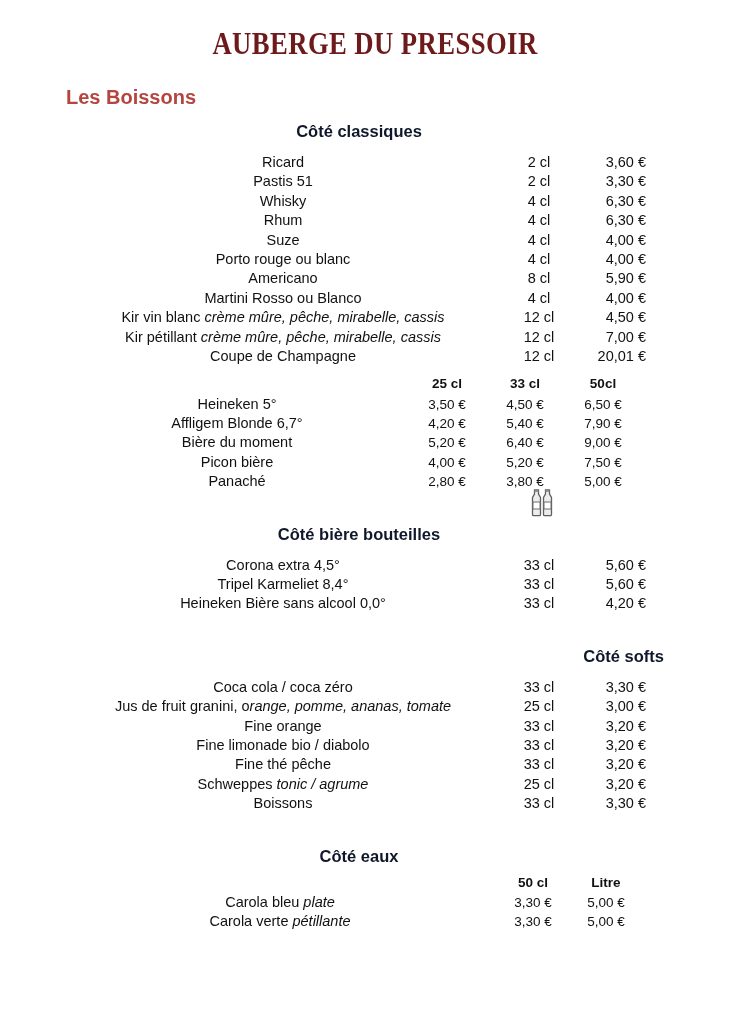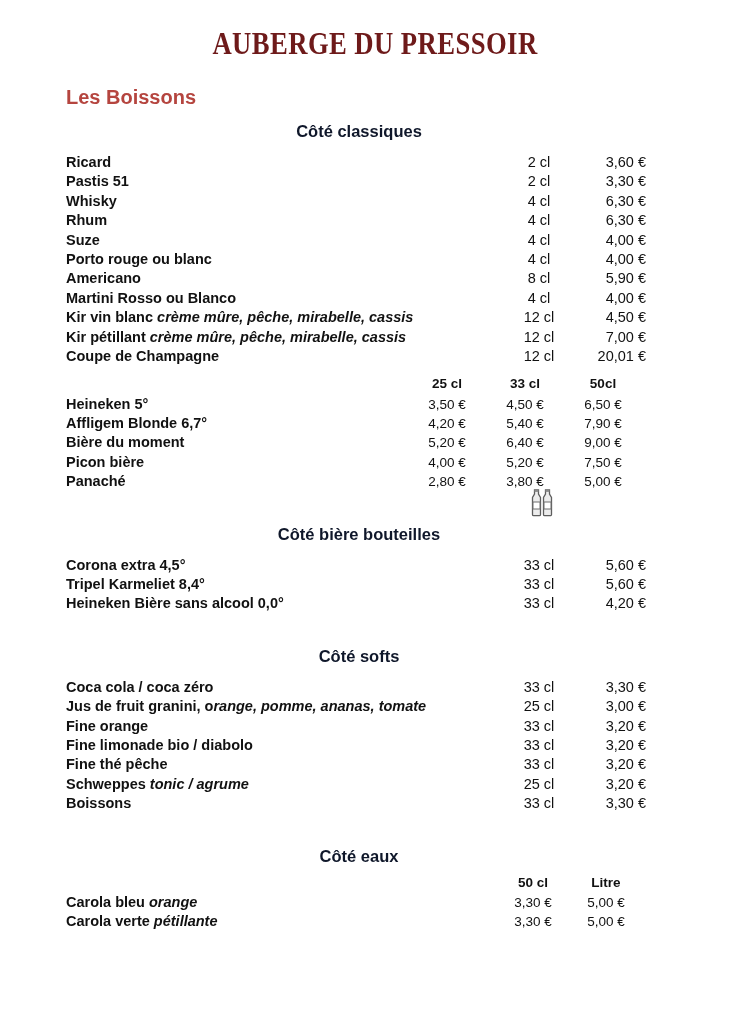--- a/index.html
+++ b/index.html
@@ -52,38 +52,38 @@
     font-size: 16.5px;
     text-align: center;
     margin: 0;
     width: 610px;
     margin-left: 54px;
     position: relative;
   }
   .sec-classiques { padding-top: 13px; }
   .sec-pressions  { padding-top: 30px; }
   .sec-bouteilles { padding-top: 32px; }
-  .sec-softs      { padding-top: 32px; }
+  .sec-softs      { padding-top: 32px; text-align: right; }
   .sec-eaux       { padding-top: 32px; }
 
   
   table.items {
     border-collapse: collapse;
     margin-left: 66px;
     width: 580px;
     table-layout: fixed;
   }
   table.items td {
     font-size: 14.5px;
     padding: 0;
     height: 19.4px;
     vertical-align: baseline;
     white-space: nowrap;
   }
-  td.name { text-align: left; font-weight: bold; }
+  td.name { text-align: center; }
   td.vol {
     text-align: center;
     width: 78px;
     font-size: 13px;
   }
   td.price {
     text-align: right;
     width: 68px;
     font-size: 13.5px;
     padding-right: 6px;
@@ -326,21 +326,21 @@
   <div class="section-heading sec-eaux">Côté eaux</div>
   <div class="spacer-xs"></div>
   <table class="items two">
     <tbody id="eaux-body">
         <tr>
           <td class="name"></td>
           <td class="colhead e1">50 cl</td>
           <td class="colhead e2">Litre</td>
         </tr>
         <tr>
-          <td class="name"><span>Carola bleu </span><span class="desc">orange</span></td>
+          <td class="name"><span>Carola bleu </span><span class="desc">plate</span></td>
           <td class="e1">3,30 €</td>
           <td class="e2">5,00 €</td>
         </tr>
         <tr>
           <td class="name"><span>Carola verte </span><span class="desc">pétillante</span></td>
           <td class="e1">3,30 €</td>
           <td class="e2">5,00 €</td>
         </tr>
       </tbody>
   </table>

